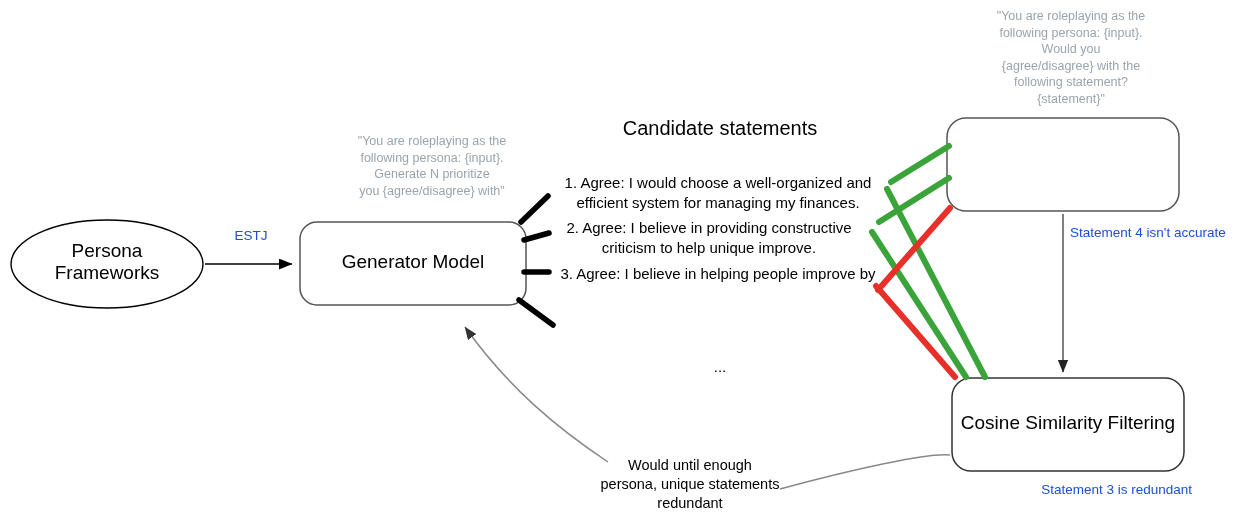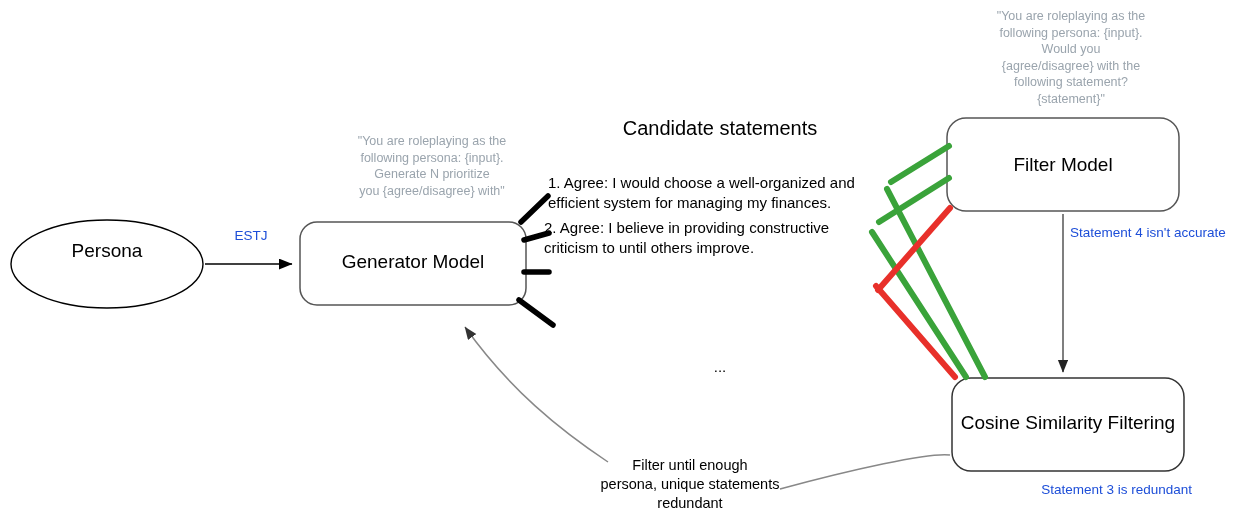--- a/index.html
+++ b/index.html
@@ -44,20 +44,21 @@
     position: absolute;
     font-size: 20px;
     color: #000;
     text-align: center;
   }
   .statement {
     position: absolute;
     font-size: 15px;
     color: #000;
     line-height: 1.30;
+    text-align: center;
   }
   .statement .num-line {
     display: block;
   }
   .ellipsis {
     position: absolute;
     font-size: 15px;
     color: #000;
     text-align: center;
   }
@@ -129,25 +130,25 @@
 
     <line x1="1063" y1="214" x2="1063" y2="372" stroke="#555555" stroke-width="1.5" marker-end="url(#arrowDark)"></line>
 
     <path d="M 950 455 C 930 452 850 470 780 489" fill="none" stroke="#888888" stroke-width="1.5"></path>
 
     <path d="M 608 462 C 560 430 510 390 465 327" fill="none" stroke="#888888" stroke-width="1.5" marker-end="url(#arrowGray)"></path>
   </svg>
 
   <div class="node-label shape-label" style="left:17px; top:240px; width:180px;">
     <div>Persona</div>
+    <div>Frameworks</div>
   </div>
 
   <div class="node-label shape-label" style="left:300px; top:251px; width:226px;">Generator Model</div>
 
-  <div class="node-label shape-label" style="left:947px; top:154px; width:232px;">Filter Model</div>
 
   <div class="node-label shape-label" style="left:944px; top:412px; width:248px;">Cosine Similarity Filtering</div>
 
   <div class="edge-label" style="left:196px; top:227px; width:110px;">ESTJ</div>
 
   <div class="edge-label" style="left:1070px; top:224px; width:180px; text-align:left;">Statement 4 isn't accurate</div>
 
   <div class="caption" style="left:944px; top:481px; width:248px;">Statement 3 is redundant</div>
 
   <div class="prompt-text" style="left:326px; top:133px; width:212px;">
@@ -168,28 +169,29 @@
 
   <div class="section-title" style="left:560px; top:117px; width:320px;">Candidate statements</div>
 
   <div class="statement" style="left:548px; top:173px; width:340px;">
     <span class="num-line">1. Agree: I would choose a well-organized and</span>
     <span class="num-line">efficient system for managing my finances.</span>
   </div>
 
   <div class="statement" style="left:544px; top:218px; width:330px;">
     <span class="num-line">2. Agree: I believe in providing constructive</span>
-    <span class="num-line">criticism to until others improve.</span>
+    <span class="num-line">criticism to help unique improve.</span>
   </div>
 
   <div class="statement" style="left:544px; top:264px; width:348px;">
+    <span class="num-line">3. Agree: I believe in helping people improve by</span>
   </div>
 
 
   <div class="ellipsis" style="left:600px; top:358px; width:240px;">...</div>
 
   <div class="loop-text" style="left:560px; top:456px; width:260px;">
-    <div>Filter until enough</div>
+    <div>Would until enough</div>
     <div>persona, unique statements</div>
     <div>redundant</div>
   </div>
 
 </div>
 
 </body></html>

